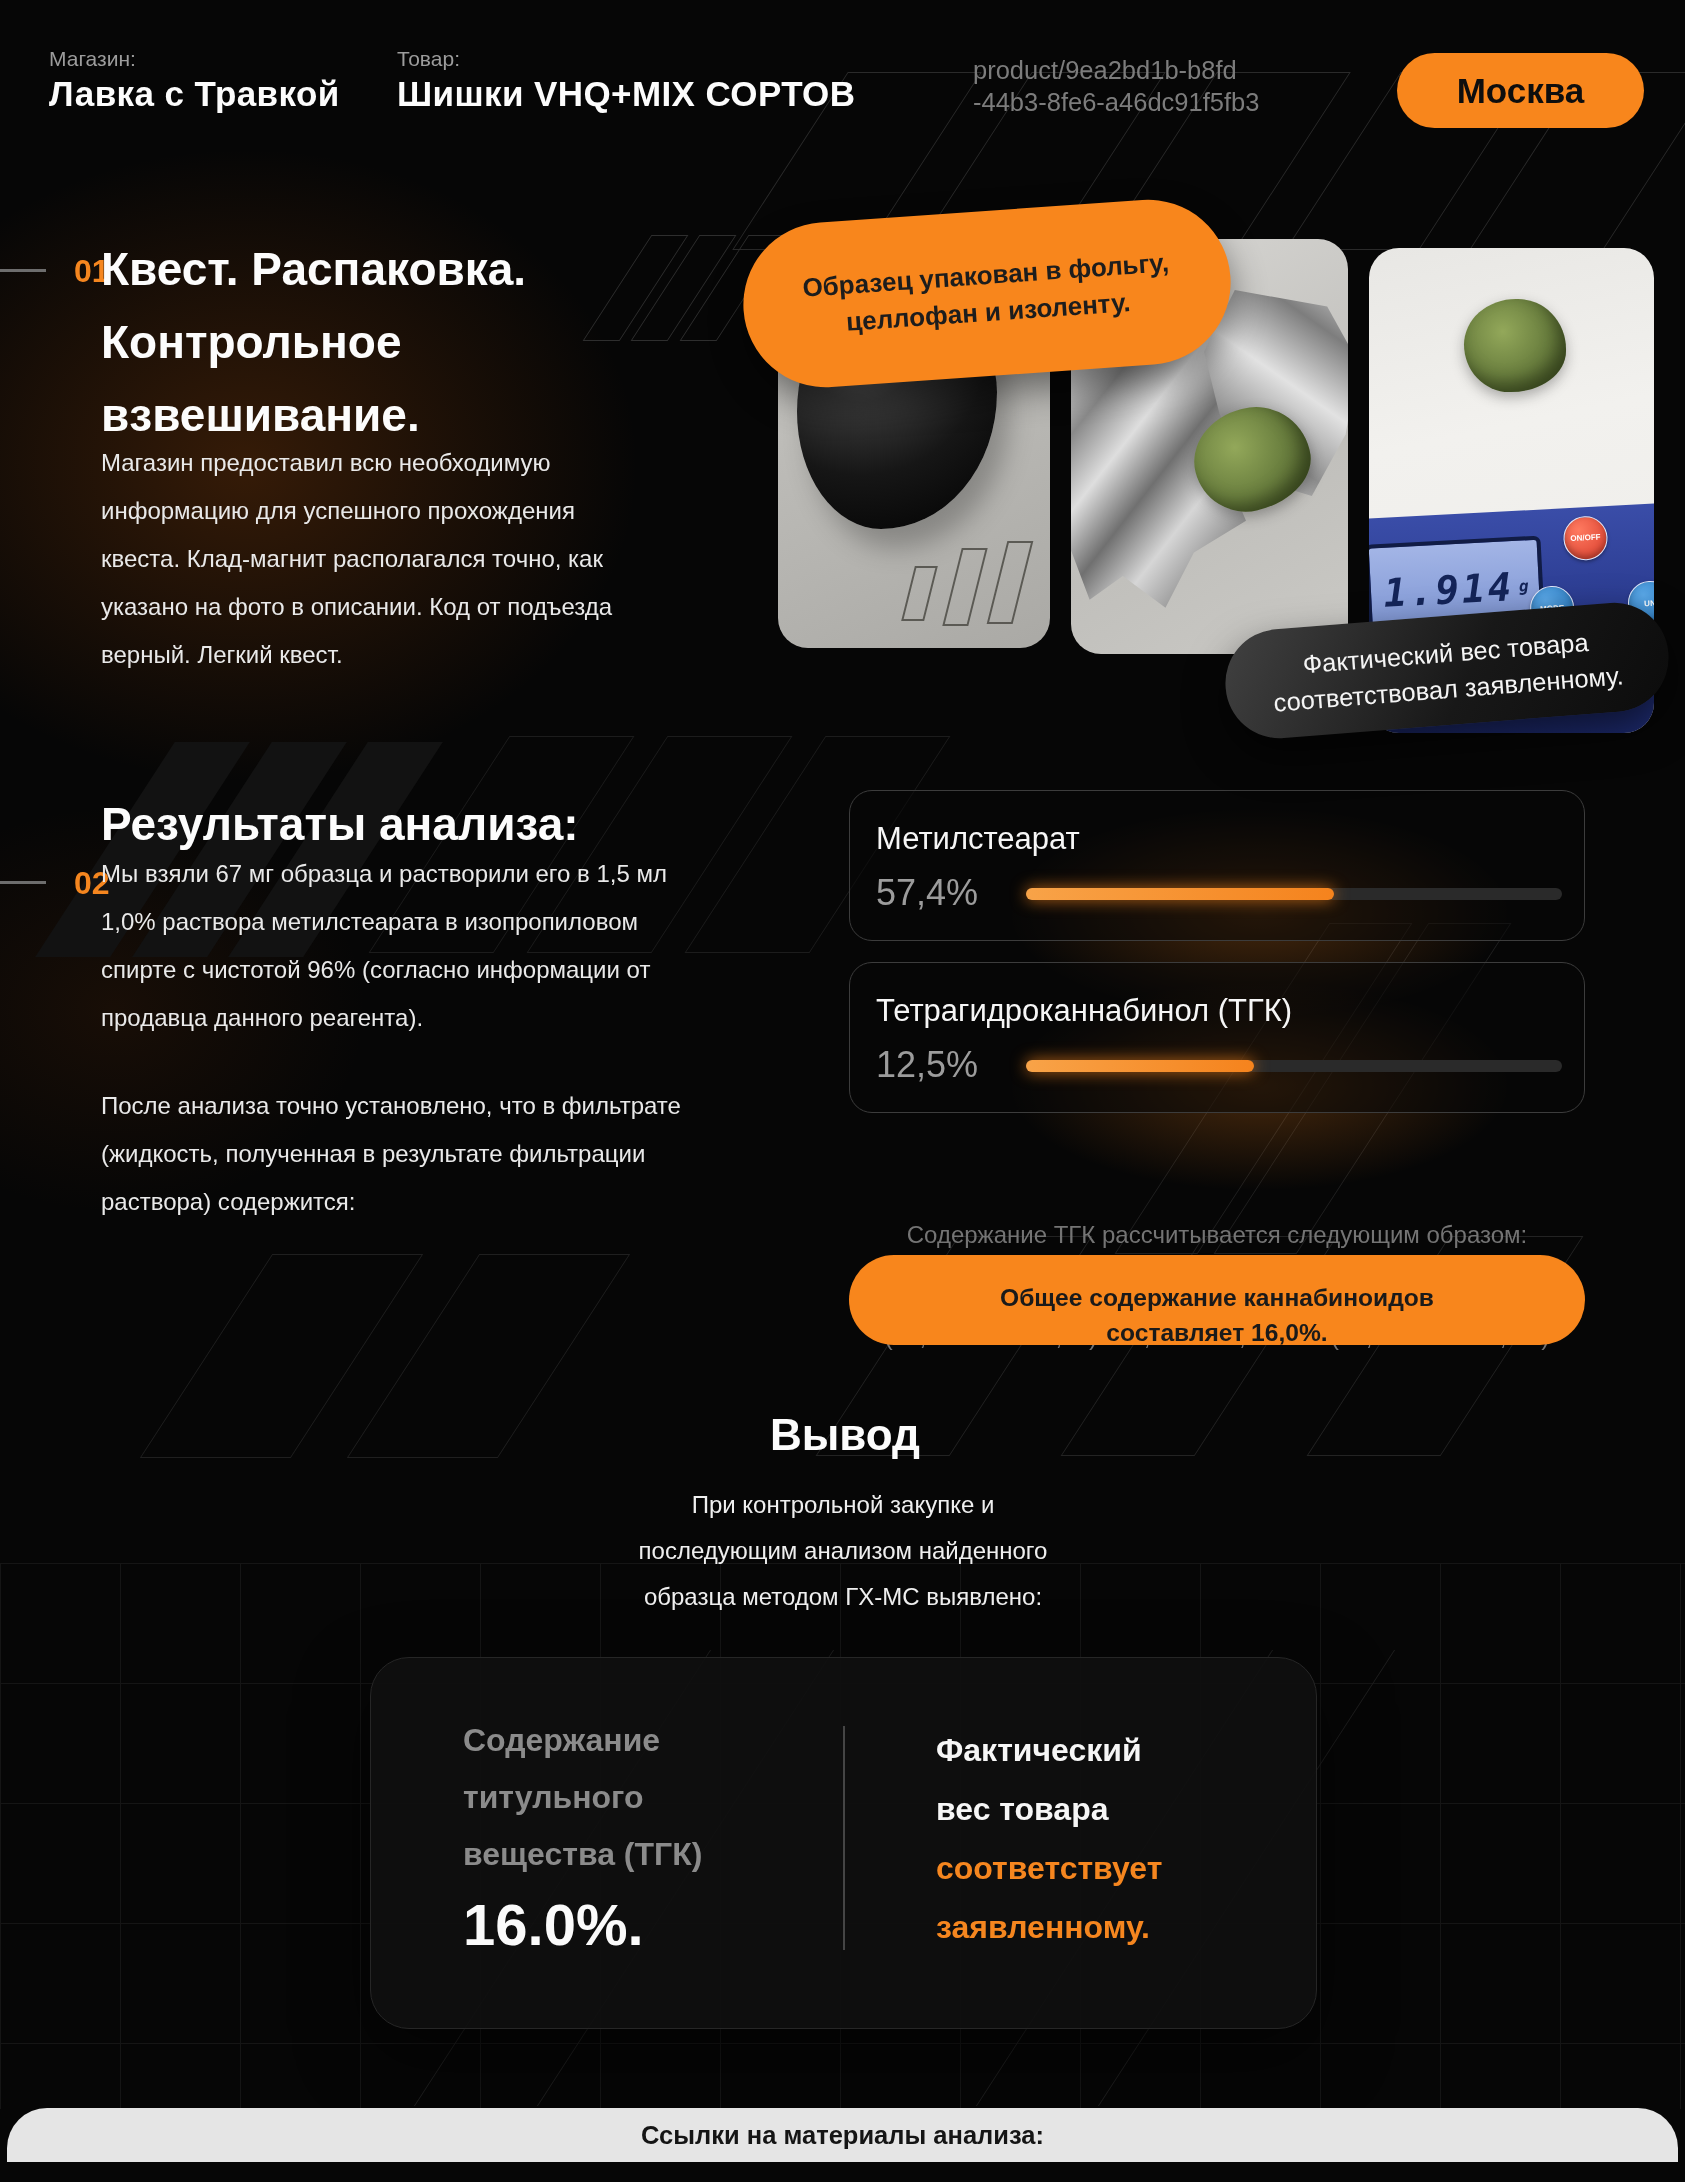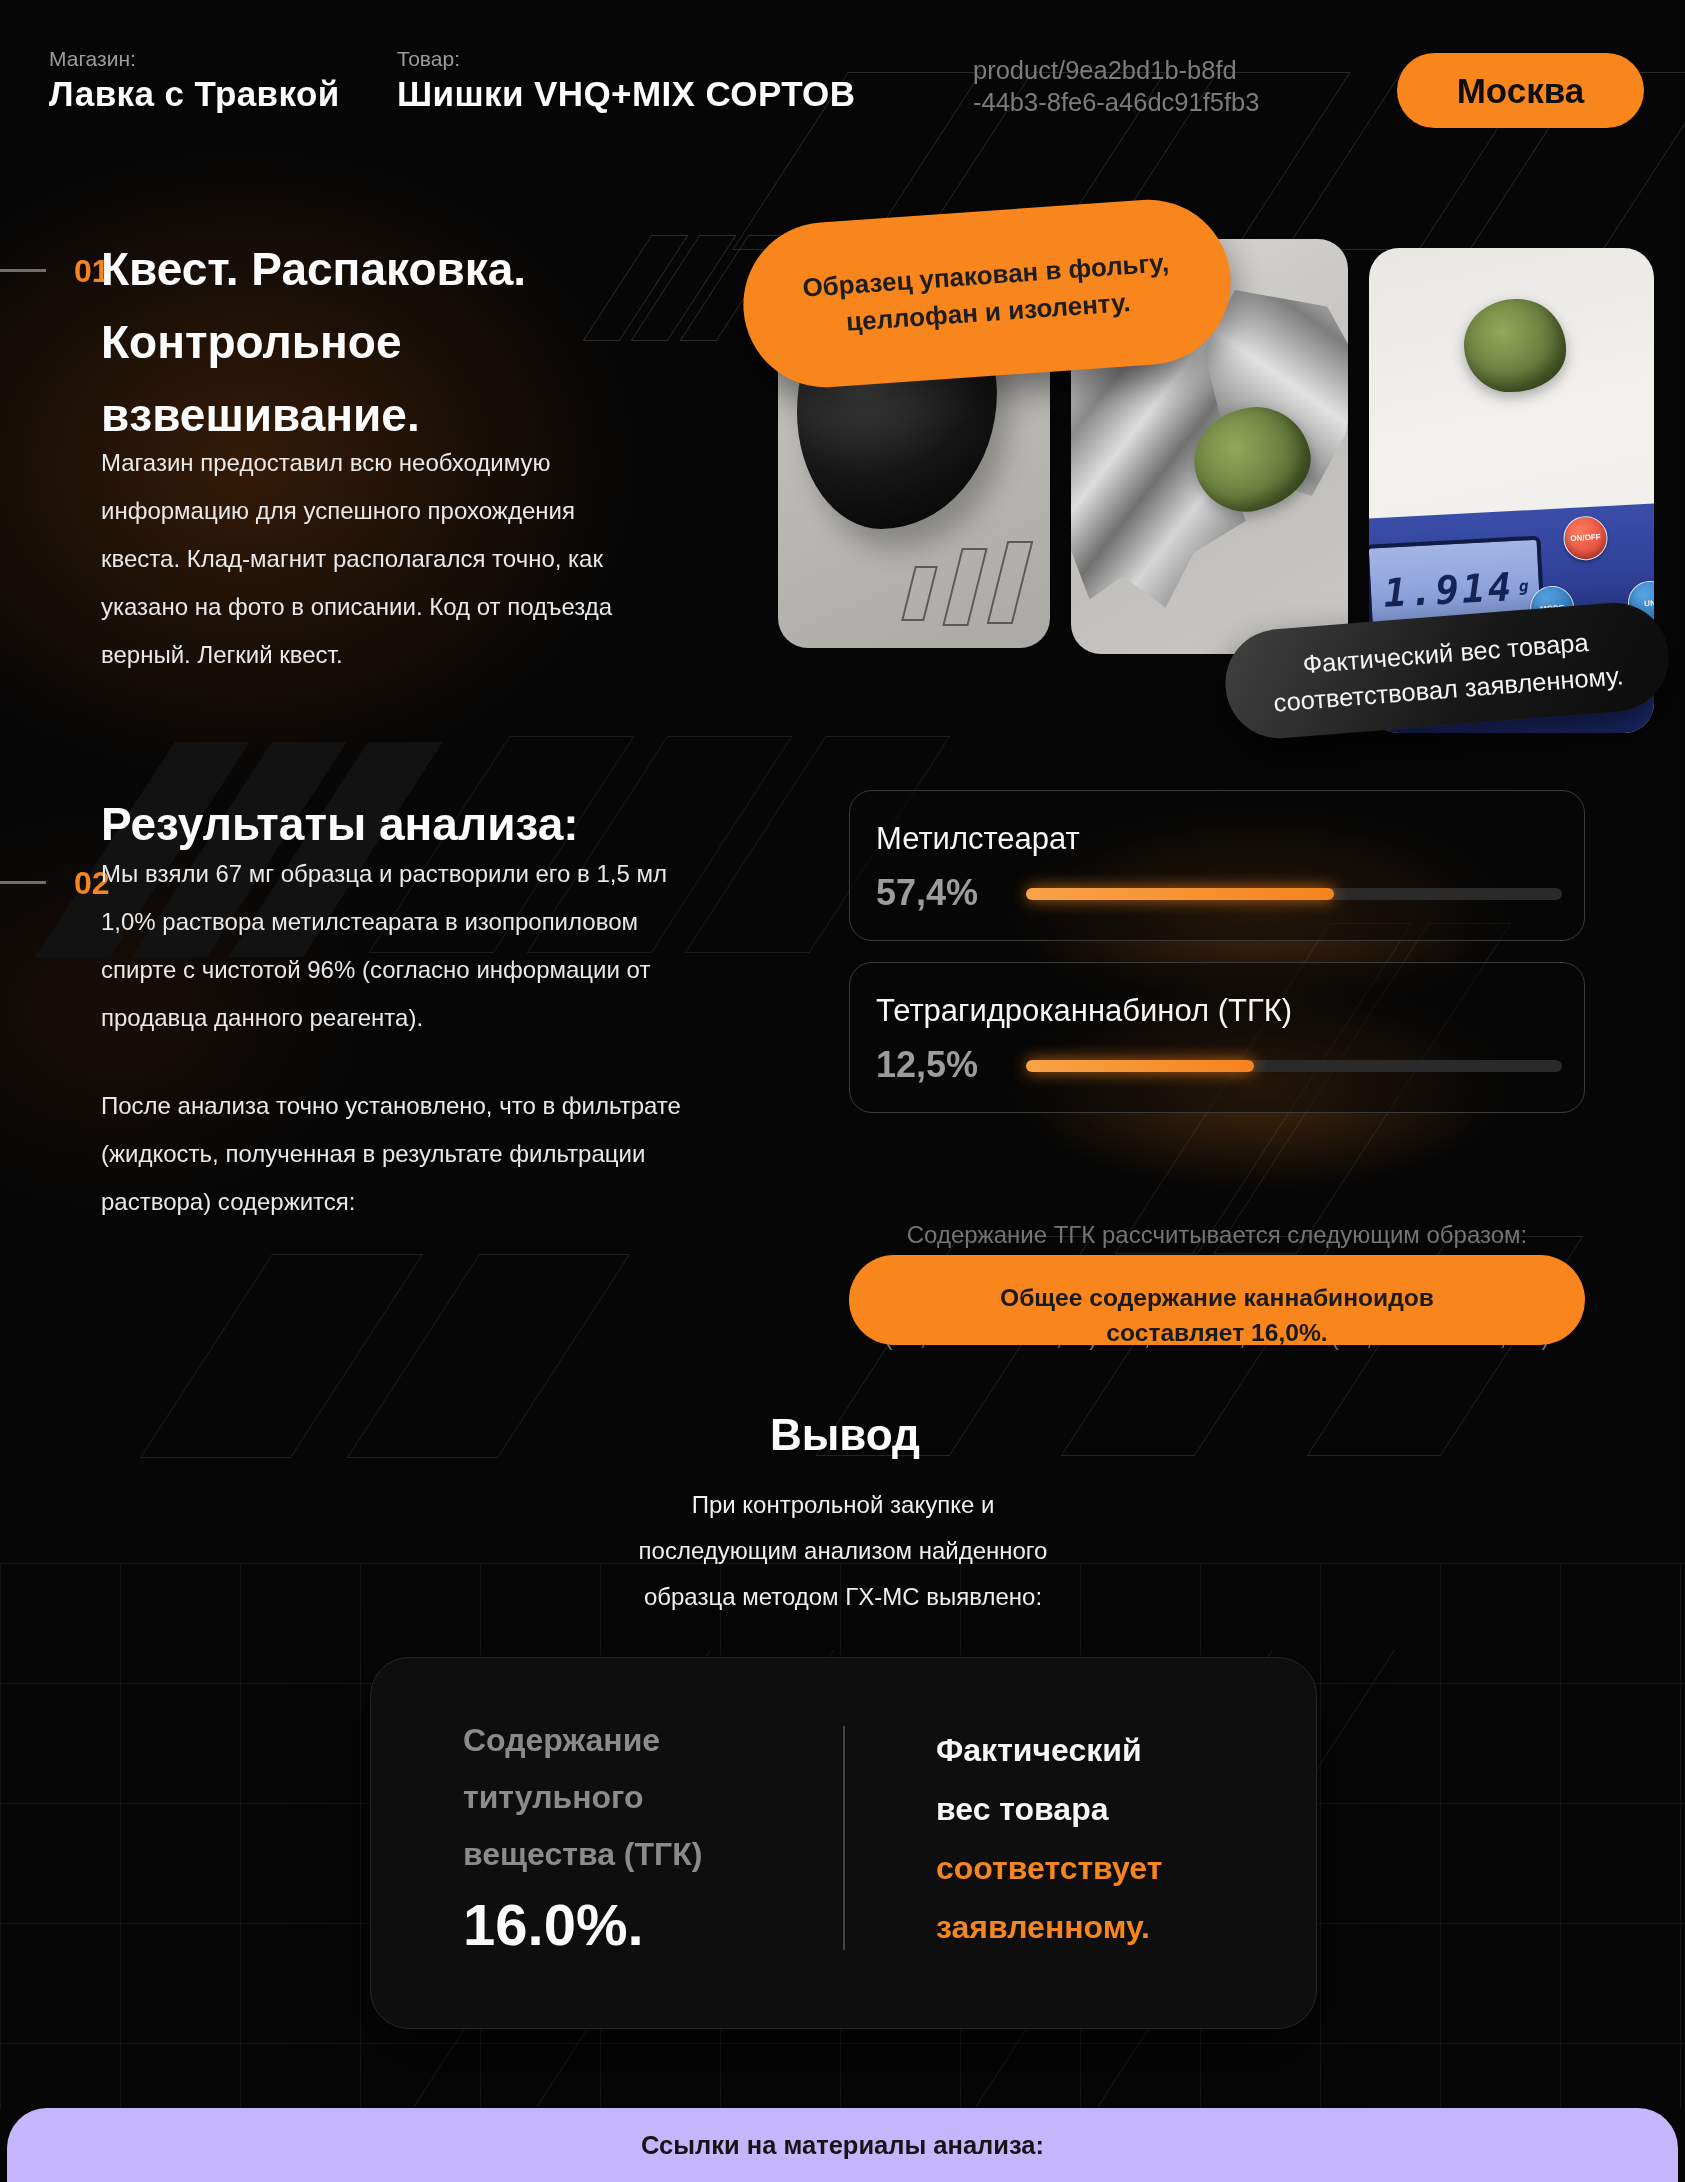--- a/index.html
+++ b/index.html
@@ -93,21 +93,21 @@
       background:linear-gradient(120deg,#414141 0%,#181818 55%,#0c0c0c 100%);
       transform:rotate(-4.5deg);box-shadow:0 17.6px 40px rgba(0,0,0,.6);}
   .pillWeight .inner{width:413px;font-size:25.5px;font-weight:500;line-height:36px;color:#f4f4f4;}
   .pillTotal{left:849px;top:1255px;width:736px;height:90px;border-radius:46px;background:#F8861C;z-index:4;}
   .pillTotal .inner{width:474px;font-size:24.6px;font-weight:600;line-height:35px;color:#1a1a1a;margin-top:30px;}
 
   
   .card{position:absolute;left:849px;width:736px;height:151px;border:1.8px solid #3c3c3c;border-radius:23px;
       background:rgba(8,8,8,.55);z-index:2;box-sizing:border-box;}
   .card .cname{position:absolute;left:26px;top:30px;font-size:31px;font-weight:400;color:#f6f6f6;}
-  .card .cval{position:absolute;left:26px;top:81px;font-size:36px;font-weight:700;color:#9c9c9c;}
+  .card .cval{position:absolute;left:26px;top:81px;font-size:36px;font-weight:400;color:#9c9c9c;}
   .track{position:absolute;left:176px;top:97px;width:536px;height:12.3px;border-radius:7px;background:#2a2a2a;}
   .fill{height:100%;border-radius:7px;background:linear-gradient(90deg,#f8a348 0%,#f5831d 100%);
       box-shadow:0 0 16px rgba(248,134,28,.75);}
 
   .formula{position:absolute;left:849px;top:1150px;width:736px;text-align:center;
       font-size:24px;line-height:34px;color:#747474;white-space:pre;}
 
   
   .concTitle{position:absolute;left:406px;top:1410px;width:878px;text-align:center;
       font-size:44px;font-weight:700;color:#fcfcfc;}
@@ -119,21 +119,21 @@
   .concLeftLabel{position:absolute;left:92px;top:54px;width:334px;
       font-size:32px;font-weight:700;line-height:57px;color:#8b8b8b;}
   .concLeftValue{position:absolute;left:92px;top:233px;font-size:58px;font-weight:700;color:#fafafa;}
   .concDivider{position:absolute;left:472px;top:68px;width:1.8px;height:224px;background:#454545;}
   .concRight{position:absolute;left:565px;top:63px;width:281px;
       font-size:32px;font-weight:700;line-height:59px;}
   .concRight .white{color:#f6f6f6;}
   .concRight .orange{color:#F5861F;}
 
   
-  .footerBar{position:absolute;left:7px;top:2108px;width:1671px;height:74px;background:#c4b5fd;
+  .footerBar{position:absolute;left:7px;top:2108px;width:1671px;height:54px;background:#e5e5e5;
       border-radius:40px 40px 0 0;z-index:6;display:flex;align-items:center;justify-content:center;}
   .footerBar .txt{font-size:25.5px;font-weight:600;color:#151515;}
 </style>
 </head>
 <body>
 
 <div class="page">
 
   <div class="glow g1"></div>
   <div class="glow g2"></div>

